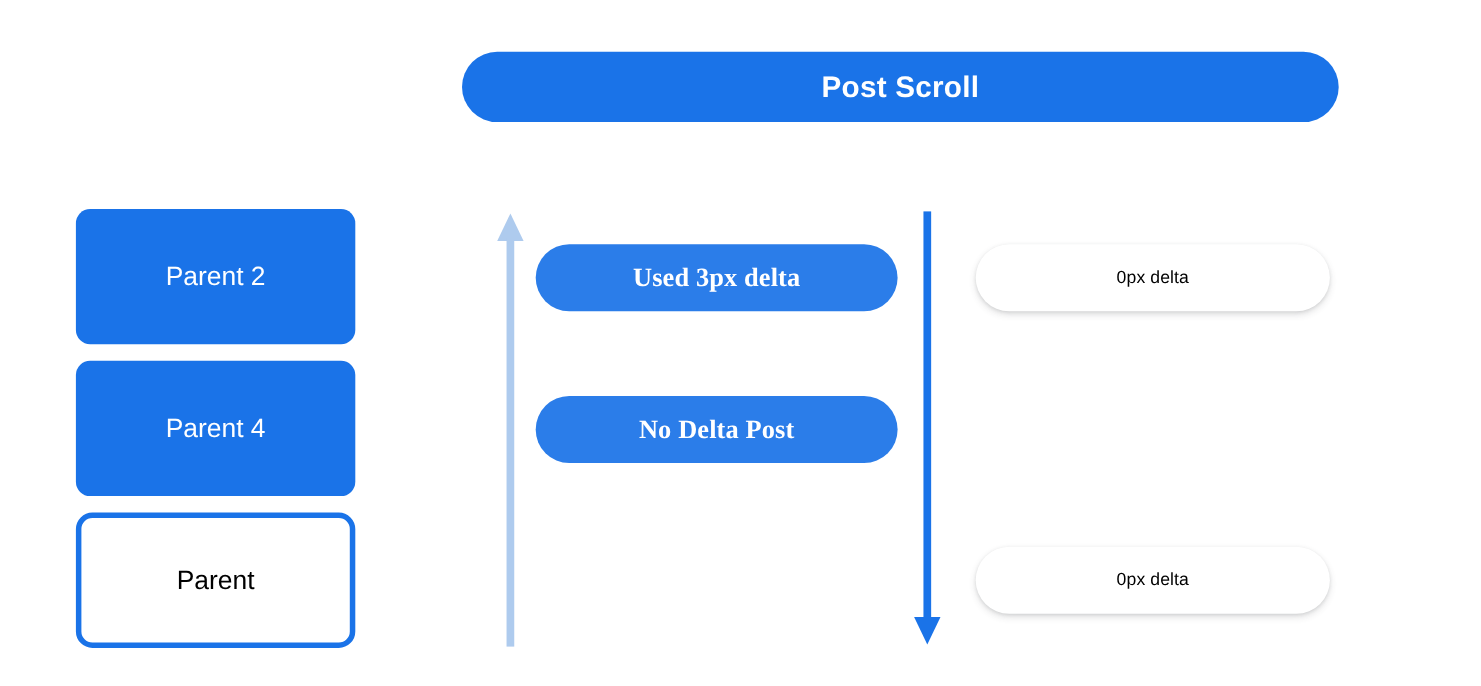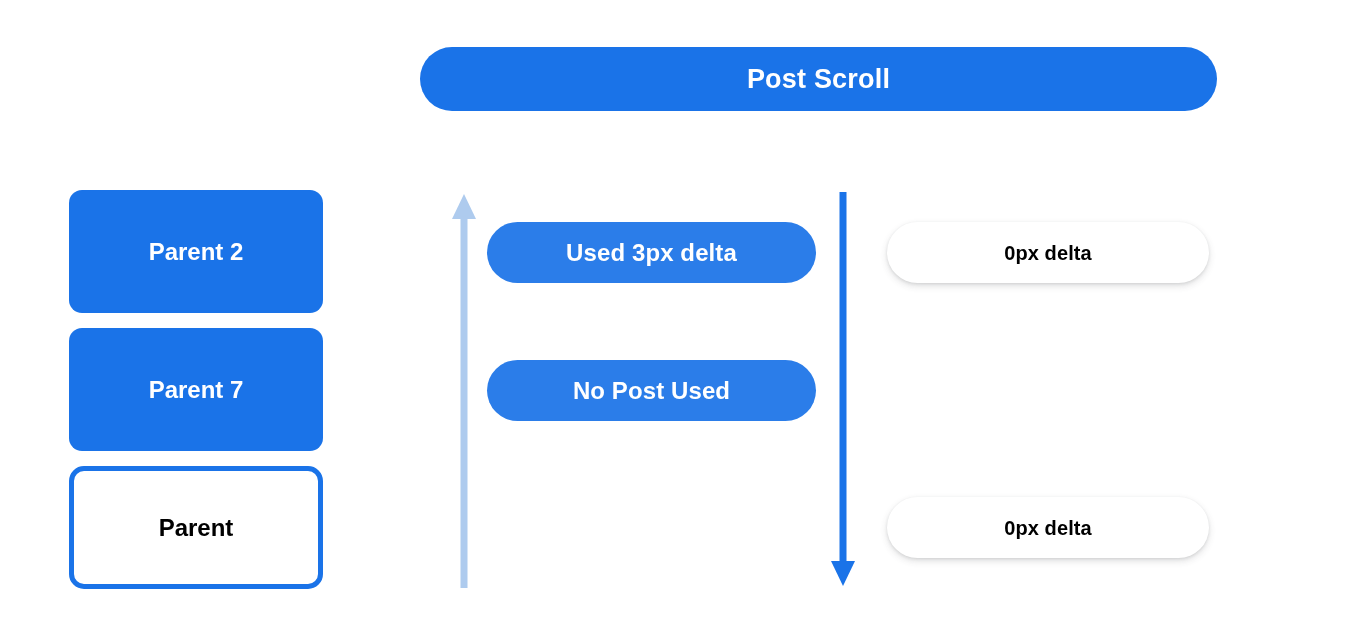--- a/index.html
+++ b/index.html
@@ -50,21 +50,21 @@
     width: 254px;
     height: 123px;
     border-radius: 13px;
     display: flex;
     align-items: center;
     justify-content: center;
     box-sizing: border-box;
   }
   .node-box .label {
     font-size: 24px;
-    font-weight: bold;
+    font-weight: normal;
     line-height: 1;
   }
   .node-box.filled {
     background: #1a73e8;
   }
   .node-box.filled .label {
     color: #ffffff;
   }
   .node-box.outlined {
     background: #ffffff;
@@ -99,20 +99,21 @@
   .pill-blue {
     position: absolute;
     left: 446px;
     width: 329px;
     height: 61px;
     background: #2b7de9;
     border-radius: 31px;
     display: flex;
     align-items: center;
     justify-content: center;
+    font-family: Liberation Serif, serif;
   }
   .pill-blue .label {
     color: #ffffff;
     font-size: 24px;
     font-weight: bold;
     line-height: 1;
     letter-spacing: 0.1px;
   }
   #pill-used-delta  { top: 222px; }
   #pill-no-delta    { top: 360px; }
@@ -125,43 +126,43 @@
     height: 61px;
     background: #ffffff;
     border-radius: 31px;
     display: flex;
     align-items: center;
     justify-content: center;
     box-shadow: 0 3px 7px rgba(60,64,67,0.16), 0 1px 3px rgba(60,64,67,0.12);
   }
   .pill-white .label {
     color: #000000;
-    font-size: 20px;
-    font-weight: bold;
+    font-size: 16px;
+    font-weight: normal;
     line-height: 1;
     letter-spacing: 0.1px;
   }
   #pill-delta-top    { top: 222px; }
   #pill-delta-bottom { top: 497px; }
 </style>
 </head>
 <body>
 
 <div class="canvas">
 
   <div class="header-pill">
     <span class="label">Post Scroll</span>
   </div>
 
   <div class="node-box filled" id="node-parent2">
     <span class="label">Parent 2</span>
   </div>
 
   <div class="node-box filled" id="node-parent1">
-    <span class="label">Parent 7</span>
+    <span class="label">Parent 4</span>
   </div>
 
   <div class="node-box outlined" id="node-child">
     <span class="label">Parent</span>
   </div>
 
   <svg class="arrow" id="arrow-up" viewBox="0 0 30 396">
     <polygon points="15,2 27,27 3,27" fill="#aecbee"></polygon>
     <rect x="11.5" y="24" width="7" height="372" fill="#aecbee"></rect>
   </svg>
@@ -169,21 +170,21 @@
   <svg class="arrow" id="arrow-down" viewBox="0 0 30 396">
     <rect x="11.5" y="0" width="7" height="372" fill="#1a73e8"></rect>
     <polygon points="15,394 27,369 3,369" fill="#1a73e8"></polygon>
   </svg>
 
   <div class="pill-blue" id="pill-used-delta">
     <span class="label">Used 3px delta</span>
   </div>
 
   <div class="pill-blue" id="pill-no-delta">
-    <span class="label">No Post Used</span>
+    <span class="label">No Delta Post</span>
   </div>
 
   <div class="pill-white" id="pill-delta-top">
     <span class="label">0px delta</span>
   </div>
 
   <div class="pill-white" id="pill-delta-bottom">
     <span class="label">0px delta</span>
   </div>
 

